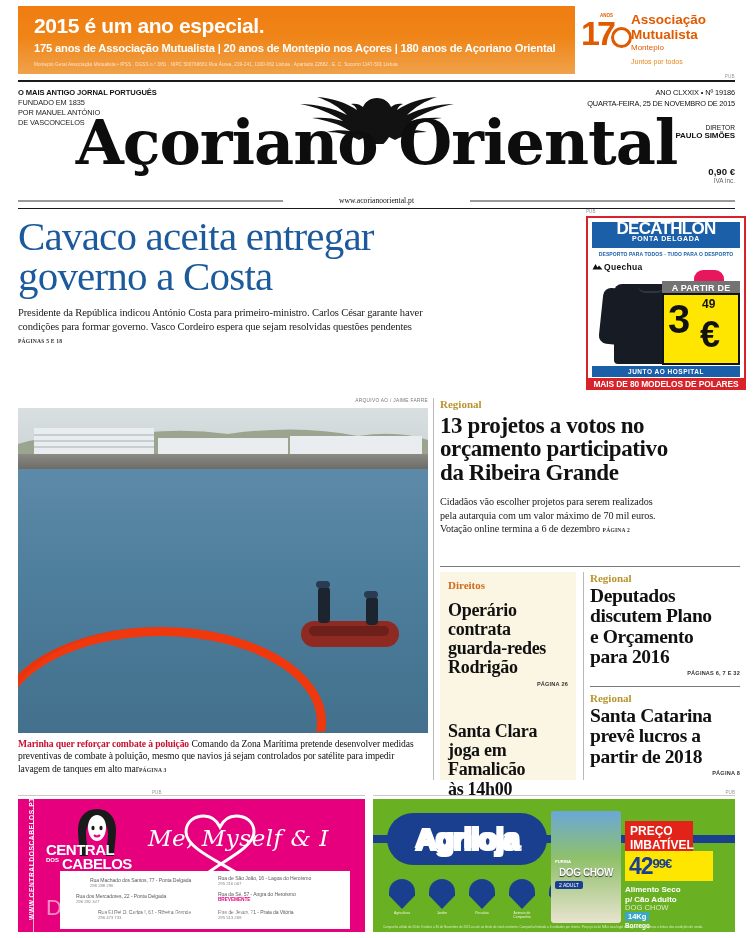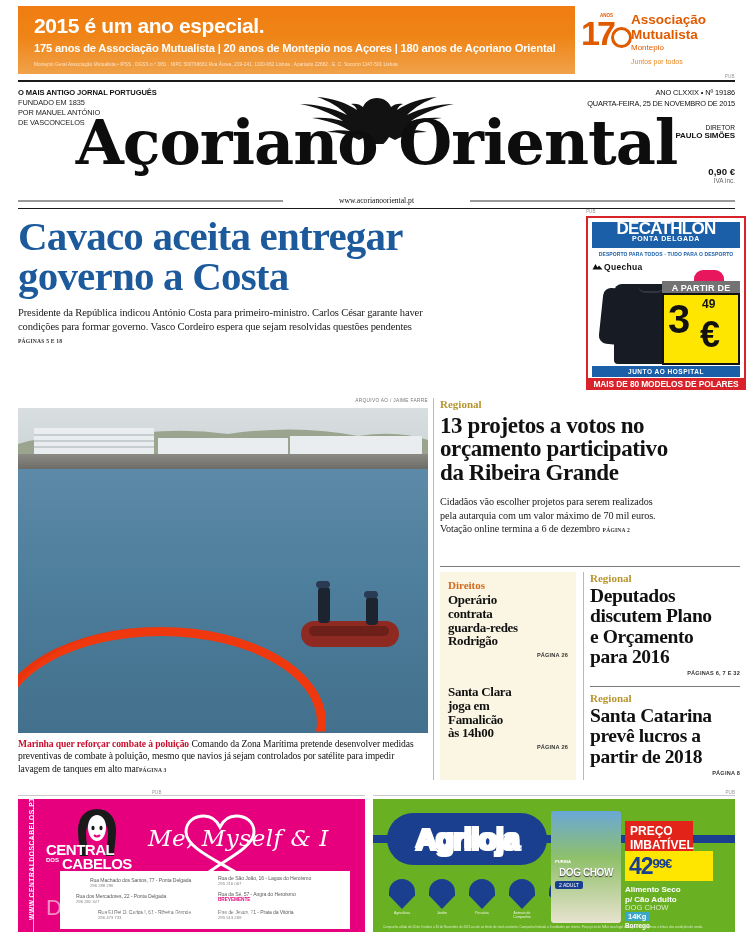--- a/index.html
+++ b/index.html
@@ -79,21 +79,21 @@
   .mast-url-wrap { position:absolute; left:18px; top:110px; width:717px; height:9px; }
   .mast-url-wrap .bar { position:absolute; top:4px; height:2px; background:#9a9a9a; }
   .mast-url-wrap .bar.l { left:0; width:265px; }
   .mast-url-wrap .bar.r { right:0; width:265px; }
   .mast-url { position:absolute; left:0; top:0; width:717px; text-align:center;
     font-size:7.6px; color:#111; font-family:"Liberation Serif", serif; }
 
   
   .lead { position:absolute; left:18px; top:216px; width:410px; }
   .lead h1 {
-    font-family:"Liberation Serif", serif; font-weight:bold;
+    font-family:"Liberation Serif", serif; font-weight:normal;
     font-size:41px; line-height:0.98; color:#1c5a9c; letter-spacing:-0.8px;
   }
   .lead .deck {
     margin-top:10px; font-family:"Liberation Serif", serif;
     font-size:10.6px; line-height:1.28; color:#1a1a1a; letter-spacing:-0.15px;
   }
   .pgref { font-size:5.6px; font-weight:bold; color:#333; letter-spacing:0.2px; white-space:nowrap;}
 
   
   .pub-dec { position:absolute; left:586px; top:209px; font-size:4.6px; color:#999; }
@@ -165,21 +165,21 @@
 
   .reg1 { position:absolute; left:440px; top:398px; width:300px; }
   .reg1 h2 { font-family:"Liberation Serif", serif; font-weight:bold;
      font-size:23px; line-height:1.02; color:#111; margin-top:4px; letter-spacing:-0.4px;}
   .reg1 .body { margin-top:11px; font-family:"Liberation Serif", serif;
      font-size:10.2px; line-height:1.33; color:#1a1a1a; letter-spacing:-0.1px;}
 
   .box-desp { position:absolute; left:440px; top:572px; width:136px; height:208px; background:#fbf6e3; }
   .box-desp .inner { padding:7px 8px 0 8px; }
   .box-desp h3 { font-family:"Liberation Serif", serif; font-weight:bold;
-     font-size:13px; line-height:1.06; color:#111; margin-top:2px; letter-spacing:-0.3px;}
+     font-size:18px; line-height:1.06; color:#111; margin-top:10px; letter-spacing:-0.3px;}
   .box-desp .pg { text-align:right; margin-top:4px; }
 
   .col-reg { position:absolute; left:590px; top:572px; width:150px; }
   .col-reg h3 { font-family:"Liberation Serif", serif; font-weight:bold;
      font-size:19.5px; line-height:1.04; color:#111; margin-top:2px; letter-spacing:-0.4px;}
   .col-reg .pg { text-align:right; margin-top:3px; }
 
   
   .pub-b1 { position:absolute; left:152px; top:790px; font-size:4.6px; color:#999; }
   .pub-b2 { position:absolute; right:18px; top:790px; font-size:4.6px; color:#999; }

